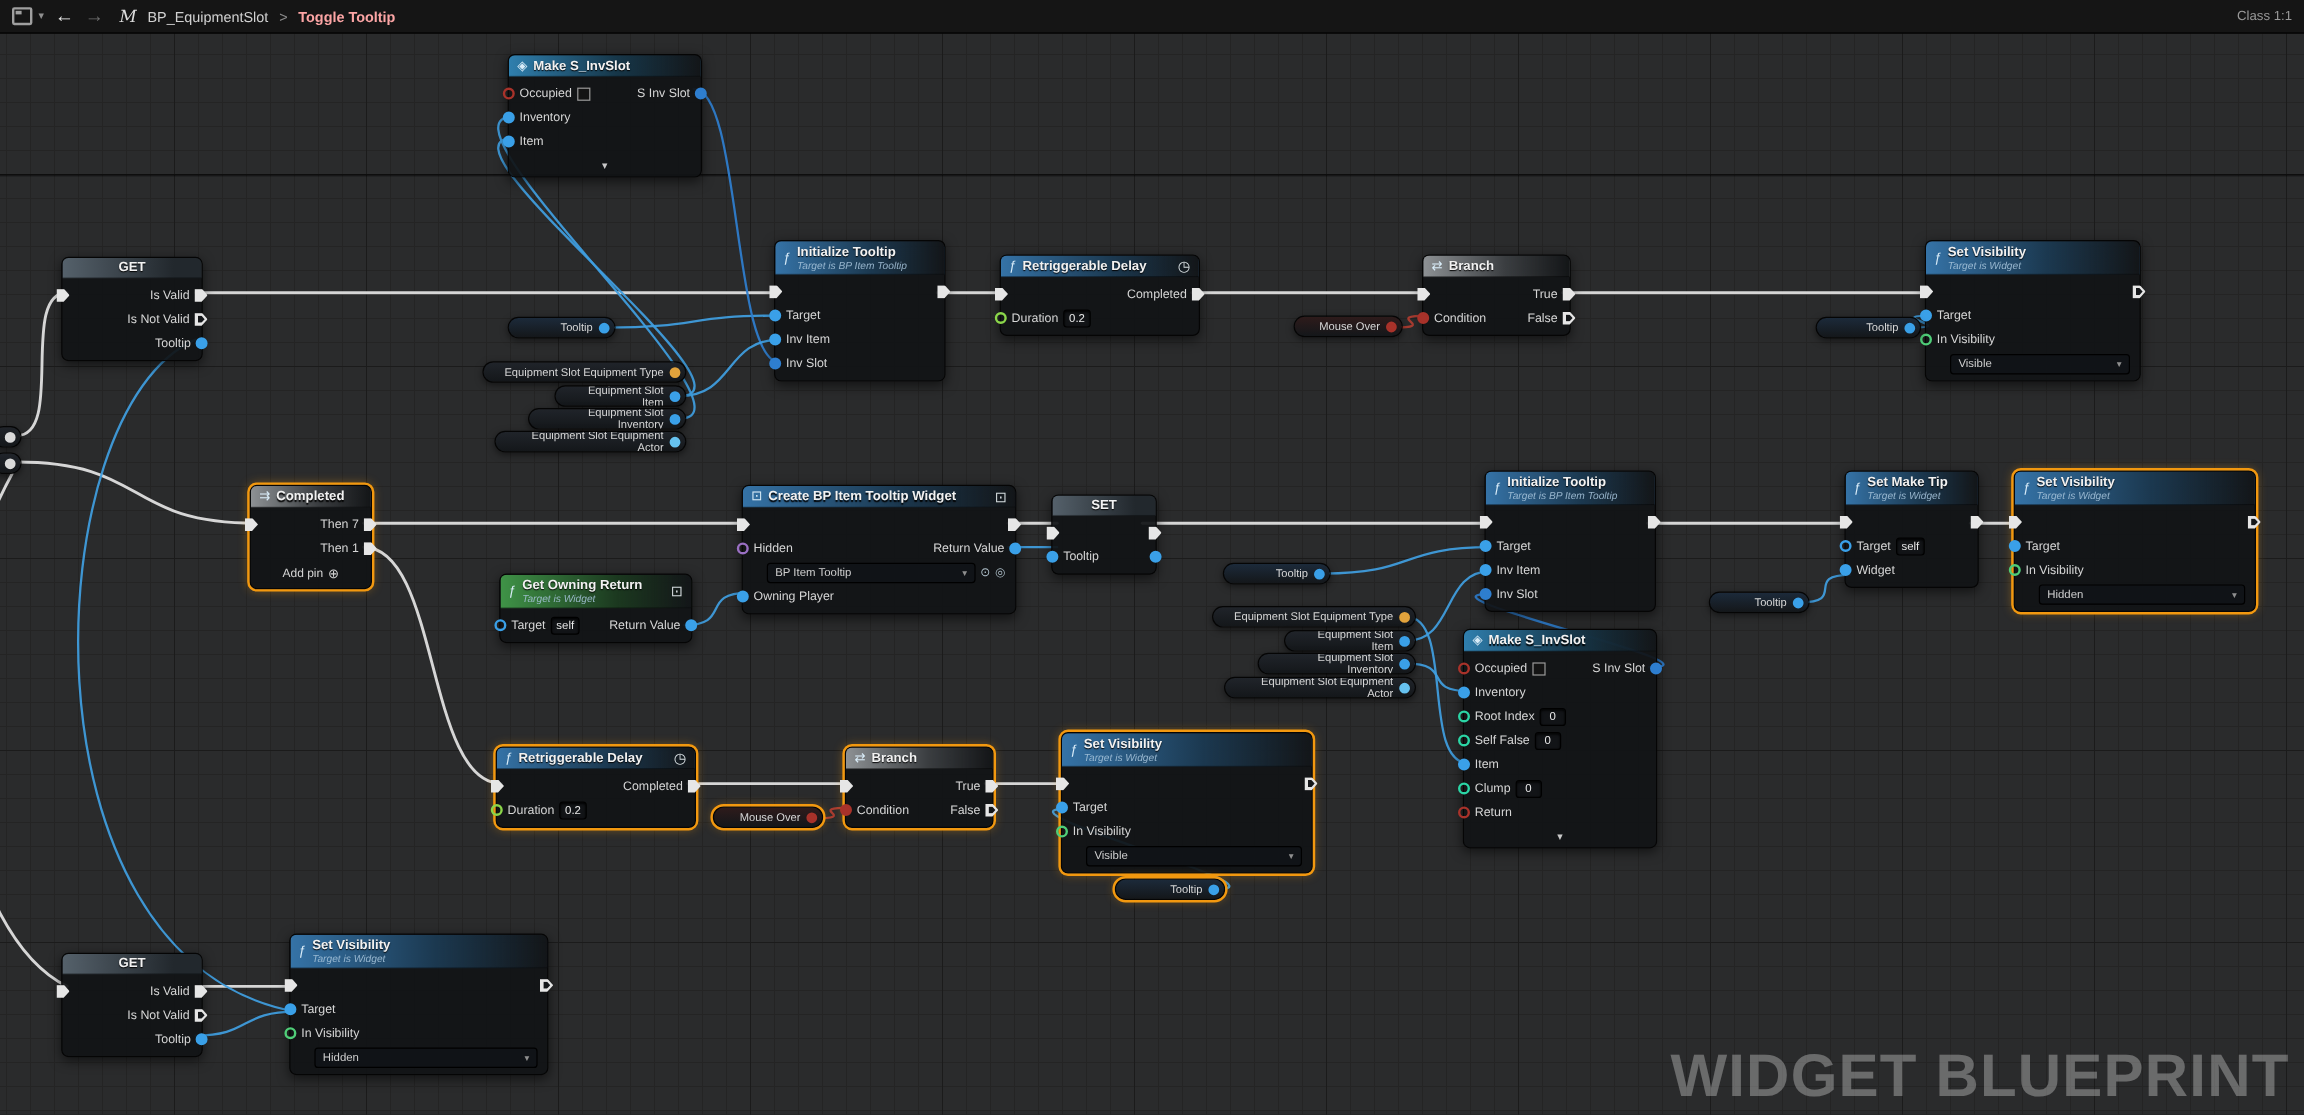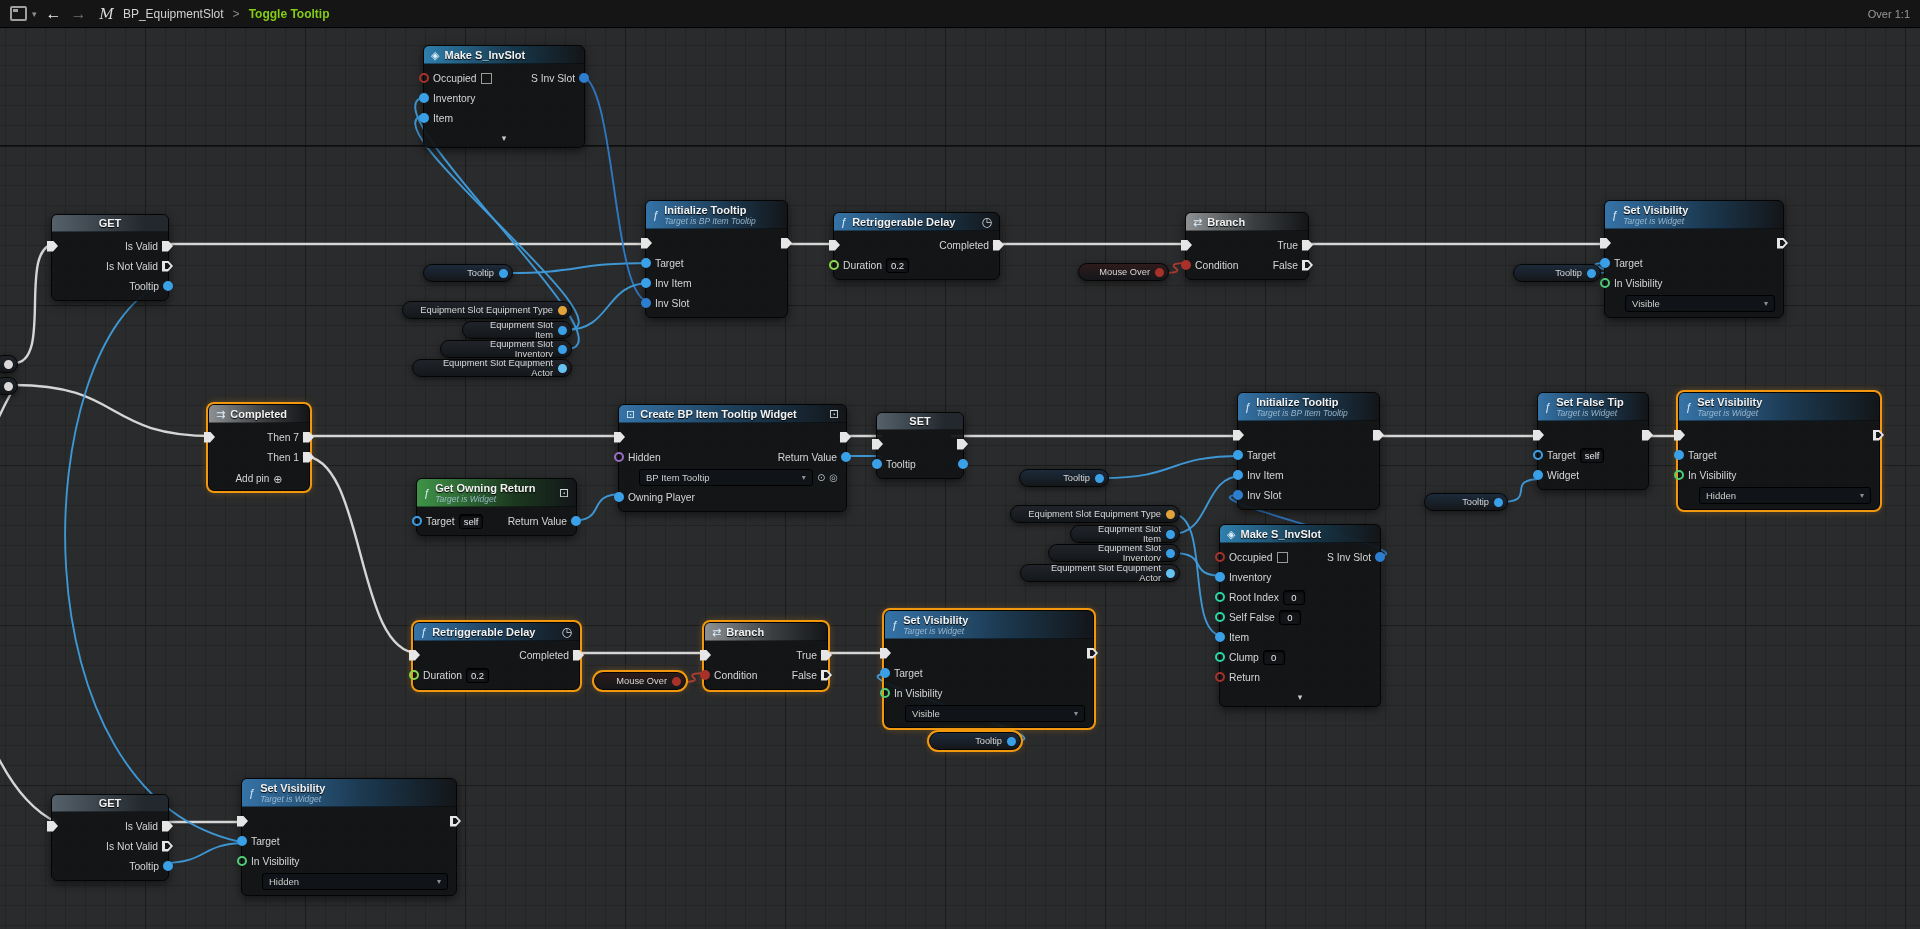--- a/index.html
+++ b/index.html
@@ -18,21 +18,21 @@
   .toolbar{position:absolute;top:0;left:0;right:0;height:27px;background:#151515;border-bottom:1px solid #000;
     display:flex;align-items:center;gap:9px;padding:0 10px;color:#b9b9b9;font-size:12px;z-index:10;}
   .winicon{width:13px;height:11px;border:2px solid #9f9f9f;border-radius:2px;display:inline-block;position:relative;}
   .winicon::after{content:"";position:absolute;left:1px;top:1px;width:5px;height:3px;background:#9f9f9f;}
   .tbcaret{color:#8f8f8f;font-size:9px;margin-left:-4px;}
   .back{color:#eaeaea;font-size:16px;line-height:1;}
   .fwd{color:#6e6e6e;font-size:16px;line-height:1;}
   .bpicon{font-family:"DejaVu Serif","Liberation Serif",serif;font-style:italic;color:#dcdcdc;font-size:14px;margin-left:4px;}
   .crumb-root{color:#d2d2d2;}
   .crumb-sep{color:#8a8a8a;}
-  .crumb-leaf{color:#84cc16;font-weight:bold;}
+  .crumb-leaf{color:#fca5a5;font-weight:bold;}
   .zoom{margin-left:auto;color:#9a9a9a;font-size:11px;}
   
   .watermark{position:absolute;right:12px;bottom:4px;font-size:50px;font-weight:bold;letter-spacing:1px;
     color:rgba(255,255,255,.30);z-index:1;white-space:nowrap;}
   
   #wires{position:absolute;left:0;top:0;z-index:2;pointer-events:none;}
   
   .node{position:absolute;z-index:3;background:rgba(17,19,22,.93);border:1px solid #050505;border-radius:6px;
     box-shadow:0 3px 10px rgba(0,0,0,.55);color:#d8d8d8;font-size:10.5px;}
   .node.selected,.pill.selected{outline:2px solid #f2980f;box-shadow:0 0 9px rgba(242,152,15,.45);}
@@ -75,20 +75,21 @@
     background:linear-gradient(#23262a,#17191c);border:1px solid #050505;border-radius:9px;padding:0 6px 0 10px;
     font-size:9.3px;color:#d6d6d6;box-shadow:0 2px 6px rgba(0,0,0,.5);box-sizing:border-box;overflow:hidden;}
   .pill .plabel{flex:1;text-align:right;overflow:hidden;}
   .pill .pin.dot{width:9px;height:9px;margin-right:-2px;}
 </style>
 </head>
 <body>
 
 <div id="stage">
   <div class="axis-h"></div>
+  <div class="watermark">WIDGET BLUEPRINT</div>
   <svg id="wires" width="1920" height="929">
       <path d="M 163,244 C 430.85,244 382.15,244 650,244" stroke="#e3e3e3" stroke-width="2.4" fill="none" stroke-opacity="0.93" stroke-linecap="round"></path>
       <path d="M 781,244 C 821,244 798,244 838,244" stroke="#e3e3e3" stroke-width="2.4" fill="none" stroke-opacity="0.93" stroke-linecap="round"></path>
       <path d="M 993,244 C 1101.35,244 1081.65,244 1190,244" stroke="#e3e3e3" stroke-width="2.4" fill="none" stroke-opacity="0.93" stroke-linecap="round"></path>
       <path d="M 1302,244 C 1470.85,244 1440.15,244 1609,244" stroke="#e3e3e3" stroke-width="2.4" fill="none" stroke-opacity="0.93" stroke-linecap="round"></path>
       <path d="M 14,363 C 54,363 16,244 56,244" stroke="#e3e3e3" stroke-width="2.4" fill="none" stroke-opacity="0.93" stroke-linecap="round"></path>
       <path d="M 14,385 C 123.45,385 103.55,436 213,436" stroke="#e3e3e3" stroke-width="2.4" fill="none" stroke-opacity="0.93" stroke-linecap="round"></path>
       <path d="M 10,395 C -80,560 -30,780 56,822" stroke="#e3e3e3" stroke-width="2.4" fill="none" stroke-opacity="0.93" stroke-linecap="round"></path>
       <path d="M 303,436 C 479,436 447,436 623,436" stroke="#e3e3e3" stroke-width="2.4" fill="none" stroke-opacity="0.93" stroke-linecap="round"></path>
       <path d="M 840,436 C 880,436 841,436 881,436" stroke="#e3e3e3" stroke-width="2.4" fill="none" stroke-opacity="0.93" stroke-linecap="round"></path>
@@ -122,21 +123,21 @@
 
   <div class="toolbar">
     <span class="winicon"></span>
     <span class="tbcaret">▾</span>
     <span class="back">←</span>
     <span class="fwd">→</span>
     <span class="bpicon">M</span>
     <span class="crumb-root">BP_EquipmentSlot</span>
     <span class="crumb-sep">&gt;</span>
     <span class="crumb-leaf">Toggle Tooltip</span>
-    <span class="zoom">Over 1:1</span>
+    <span class="zoom">Class 1:1</span>
   </div>
 <div class="node kind-struct" style="left: 423px; top: 45px; width: 160px;">
       <div class="nhead">
         <span class="nicon">◈</span>
         <span class="ntitles">
           <div class="ntitle">Make S_InvSlot</div>
         </span>
       </div>
       <div class="nbody">
         <div class="row">
@@ -480,21 +481,21 @@
             <span class="pin dot filled" style="--c: #2e7ecf;"></span>
             <span class="plbl">Inv Slot</span>
           </span>
         </div>
       </div>
     </div>
     <div class="node kind-function" style="left: 1537px; top: 392px; width: 110px;">
       <div class="nhead">
         <span class="nicon">ƒ</span>
         <span class="ntitles">
-          <div class="ntitle">Set False Tip</div>
+          <div class="ntitle">Set Make Tip</div>
           <div class="nsub">Target is Widget</div>
         </span>
       </div>
       <div class="nbody">
         <div class="row">
           <span class="side left">
             <span class="pin exec"></span>
           </span>
           <span class="side right">
             <span class="pin exec"></span>

